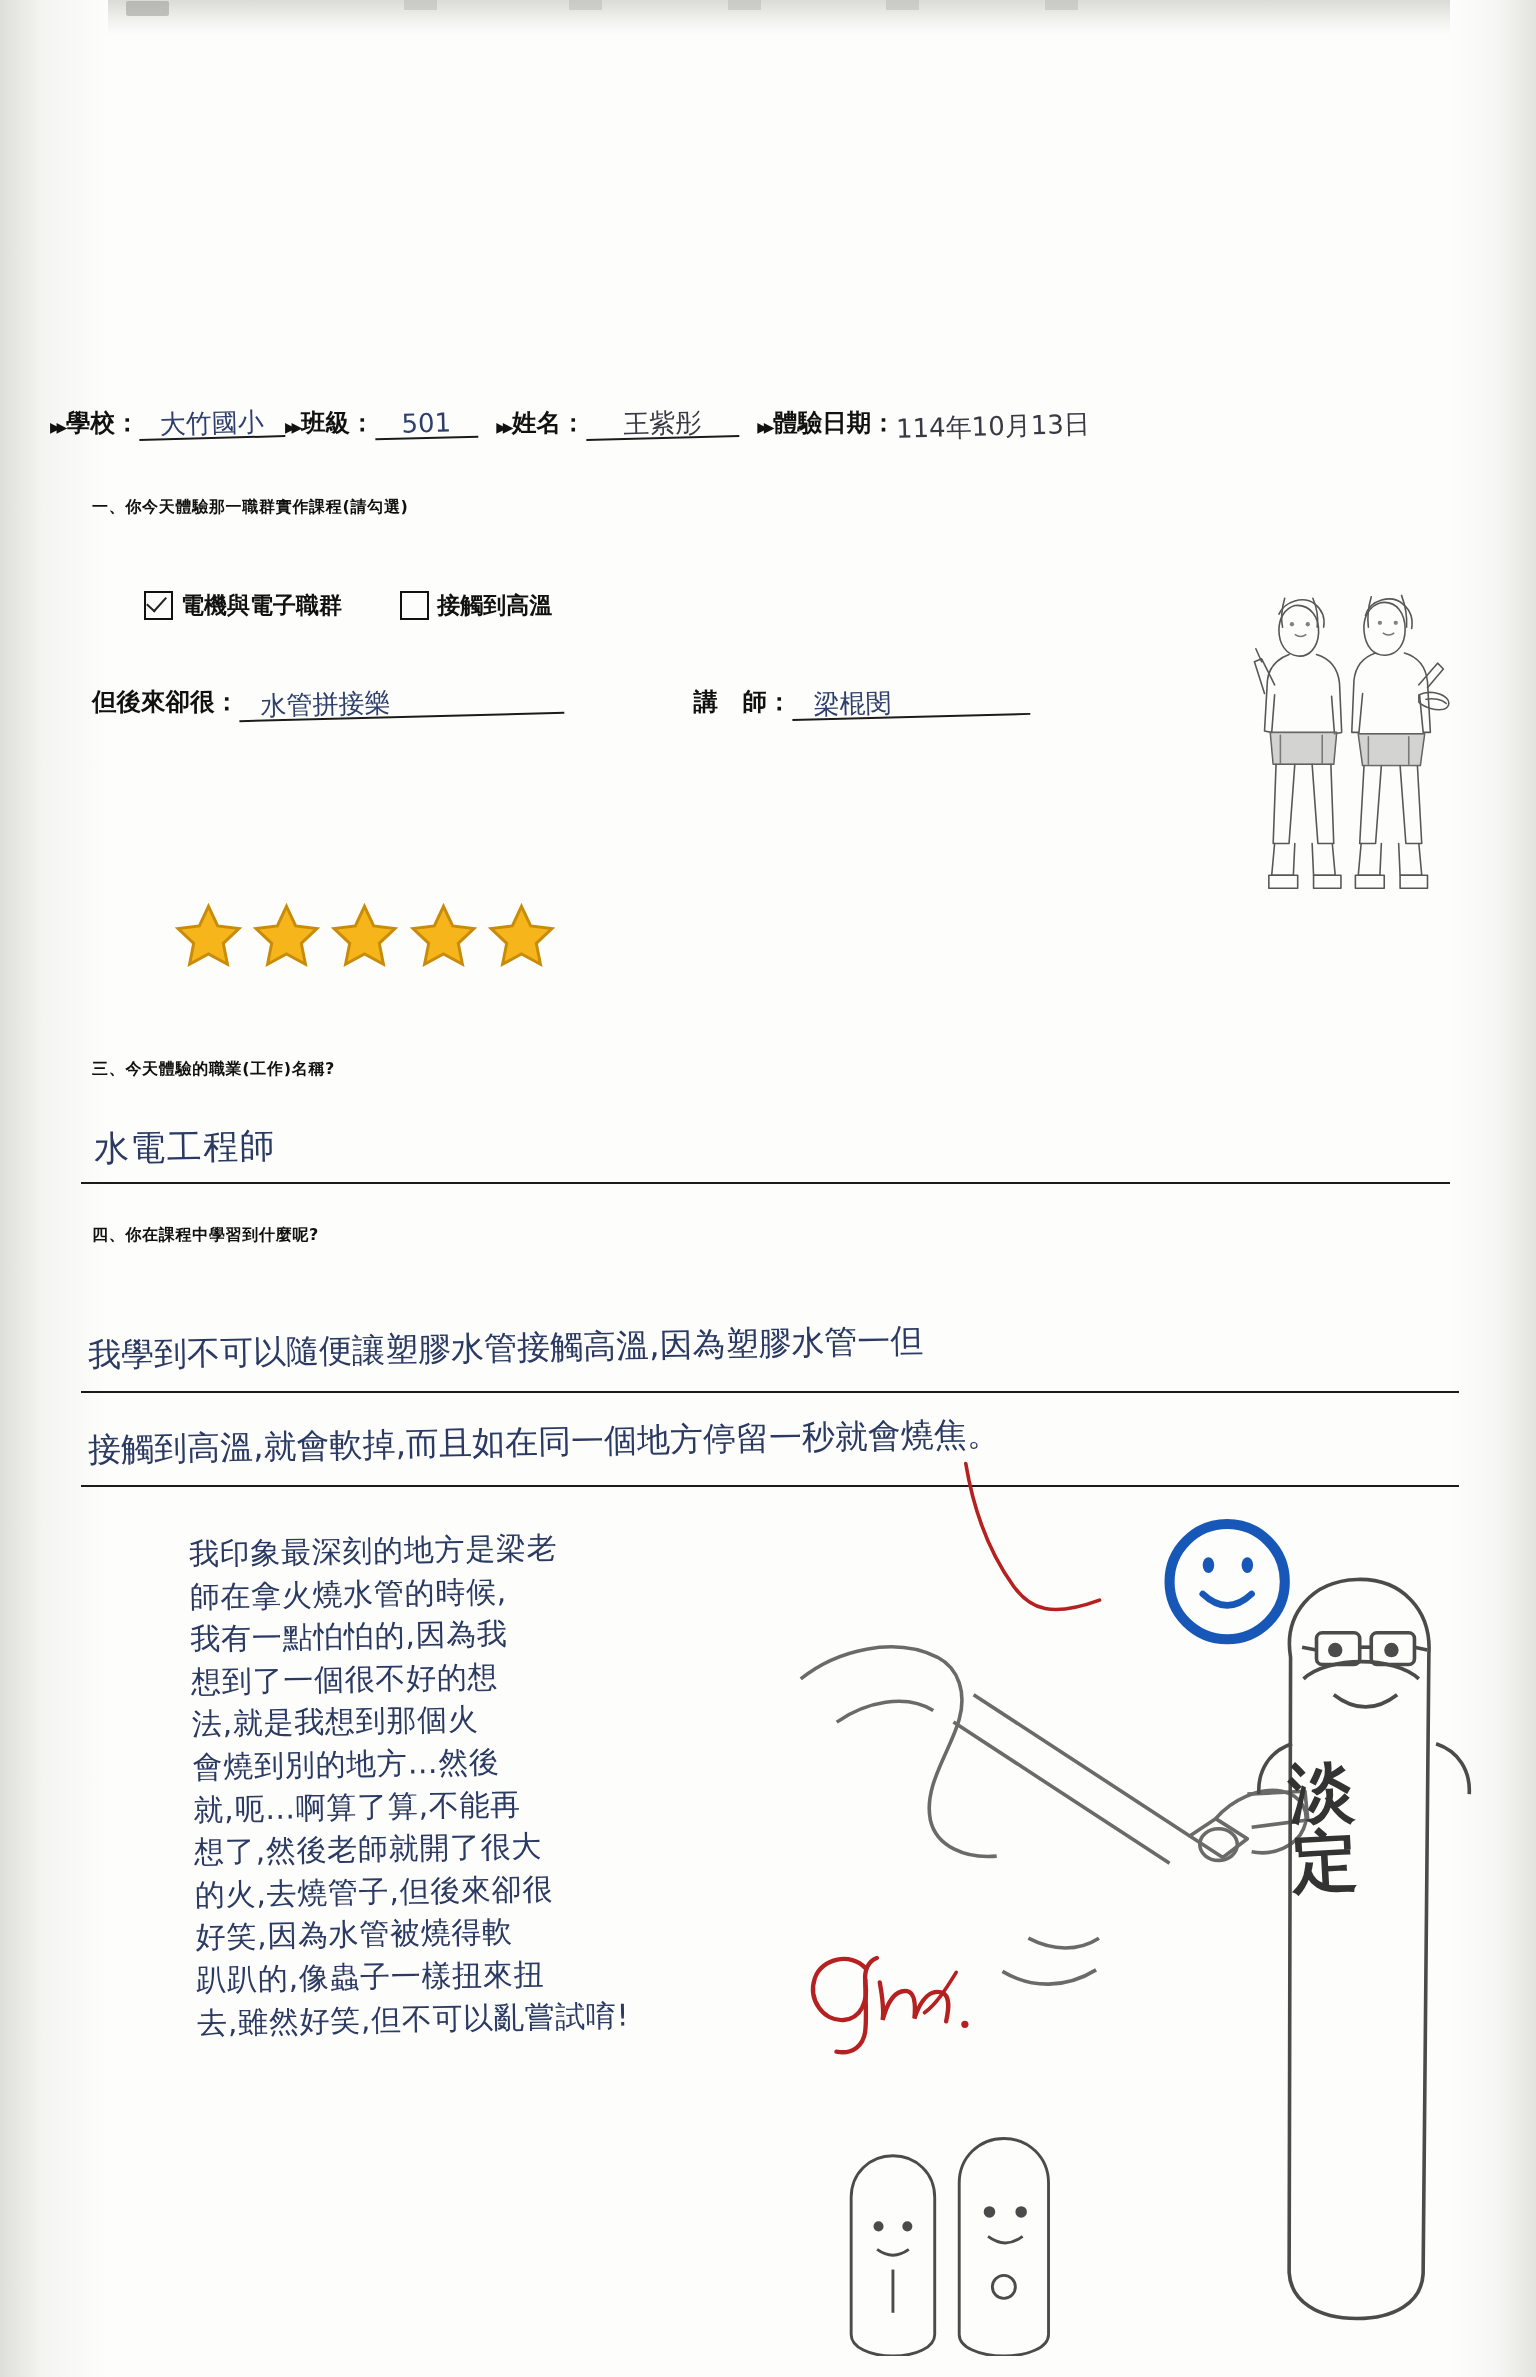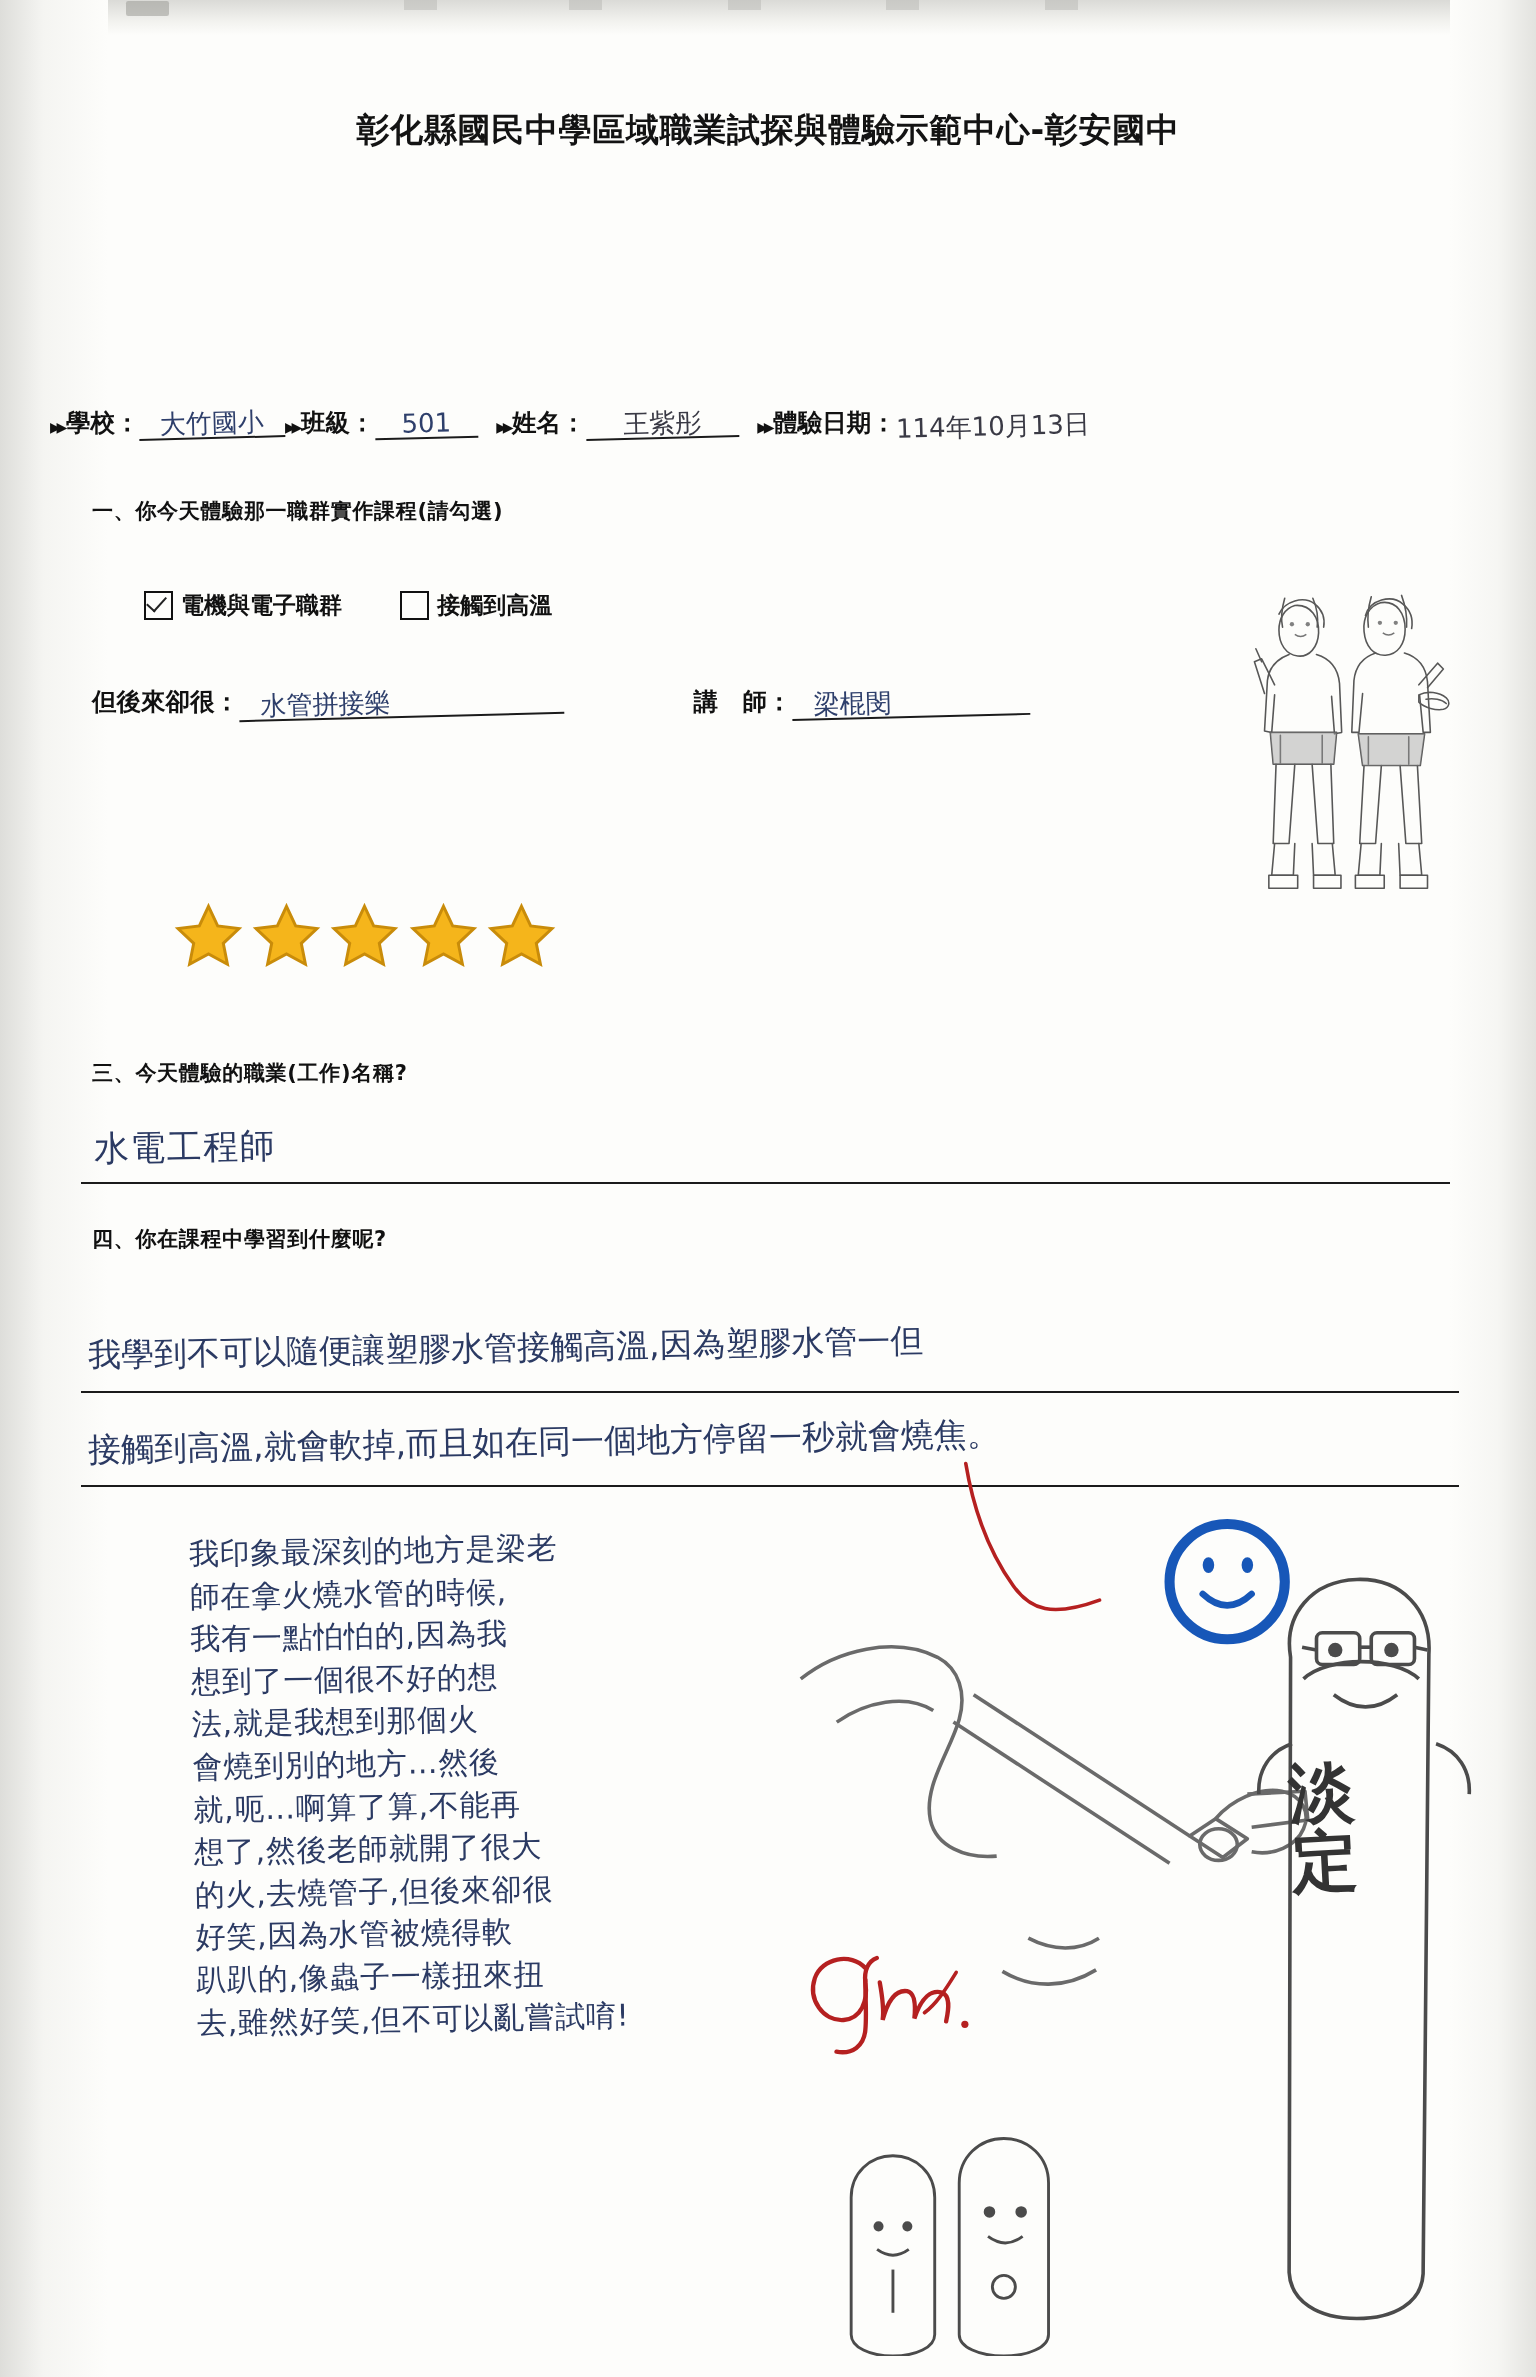--- a/index.html
+++ b/index.html
@@ -115,21 +115,21 @@
     display: inline-block;
     text-align: center;
     padding: 0 4.3px 1.4px 4.3px;
   }
   .gap { width: 19px; }
 
   
   .q {
     position: absolute;
     font-weight: bold;
-    font-size: 21px;
+    font-size: 16px;
     color: #111;
     letter-spacing: 0.7px;
   }
   .q1 { top: 497px; left: 92px; }
   .q2 { top: 800px; left: 92px; }
   .q3 { top: 1059px; left: 92px; }
   .q4 { top: 1225px; left: 92px; }
   .q5 { top: 1500px; left: 81px; }
 
   
@@ -287,21 +287,20 @@
   <div class="scan-top-smudge"></div>
   <div class="top-staple"></div>
   <div class="top-tick" style="left:404px"></div>
   <div class="top-tick" style="left:569px"></div>
   <div class="top-tick" style="left:728px"></div>
   <div class="top-tick" style="left:886px"></div>
   <div class="top-tick" style="left:1045px"></div>
 
   <div class="content">
 
-    <div class="title1">彰化縣國民中學區域職業試探與體驗示範中心-彰安國中</div>
 
     <div class="metarow">
       <div class="meta-group">
         <span class="arrows">▸▸</span>
         <span class="meta-label">學校：</span>
         <span class="ul hand" style="min-width:137px">大竹國小</span>
       </div>
       <div class="meta-group">
         <span class="arrows">▸▸</span>
         <span class="meta-label">班級：</span>

